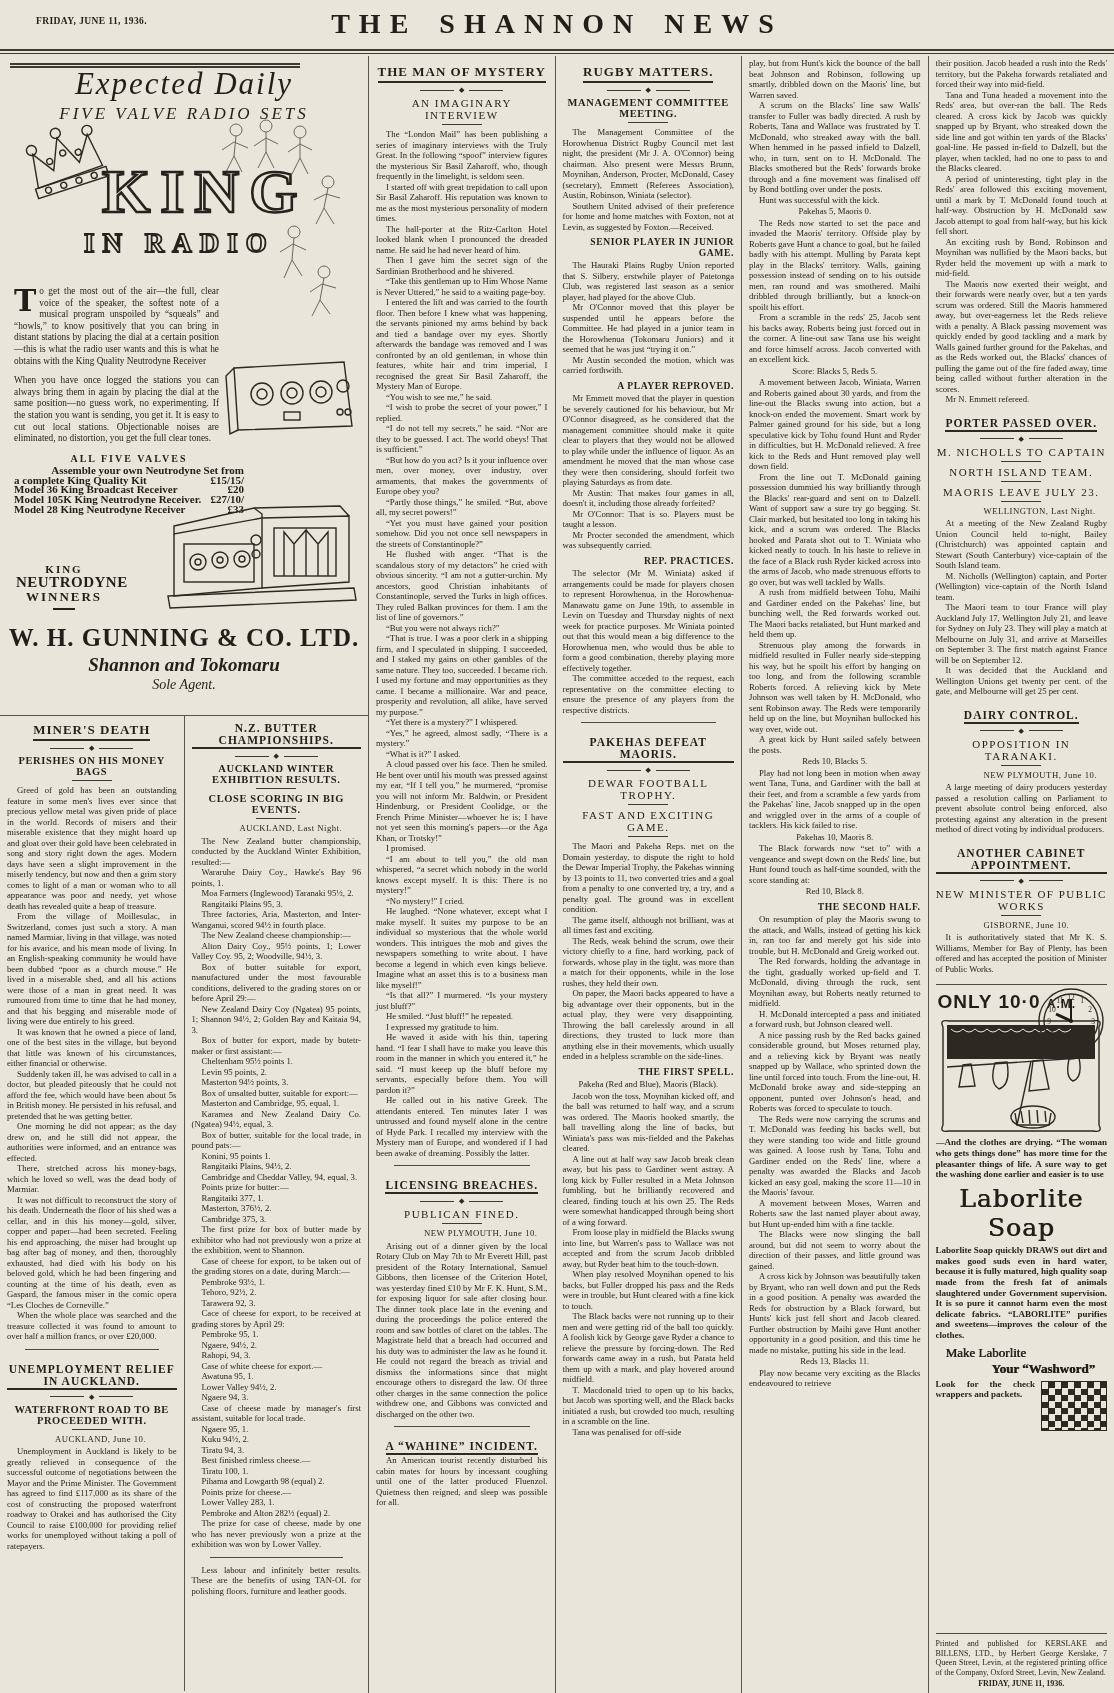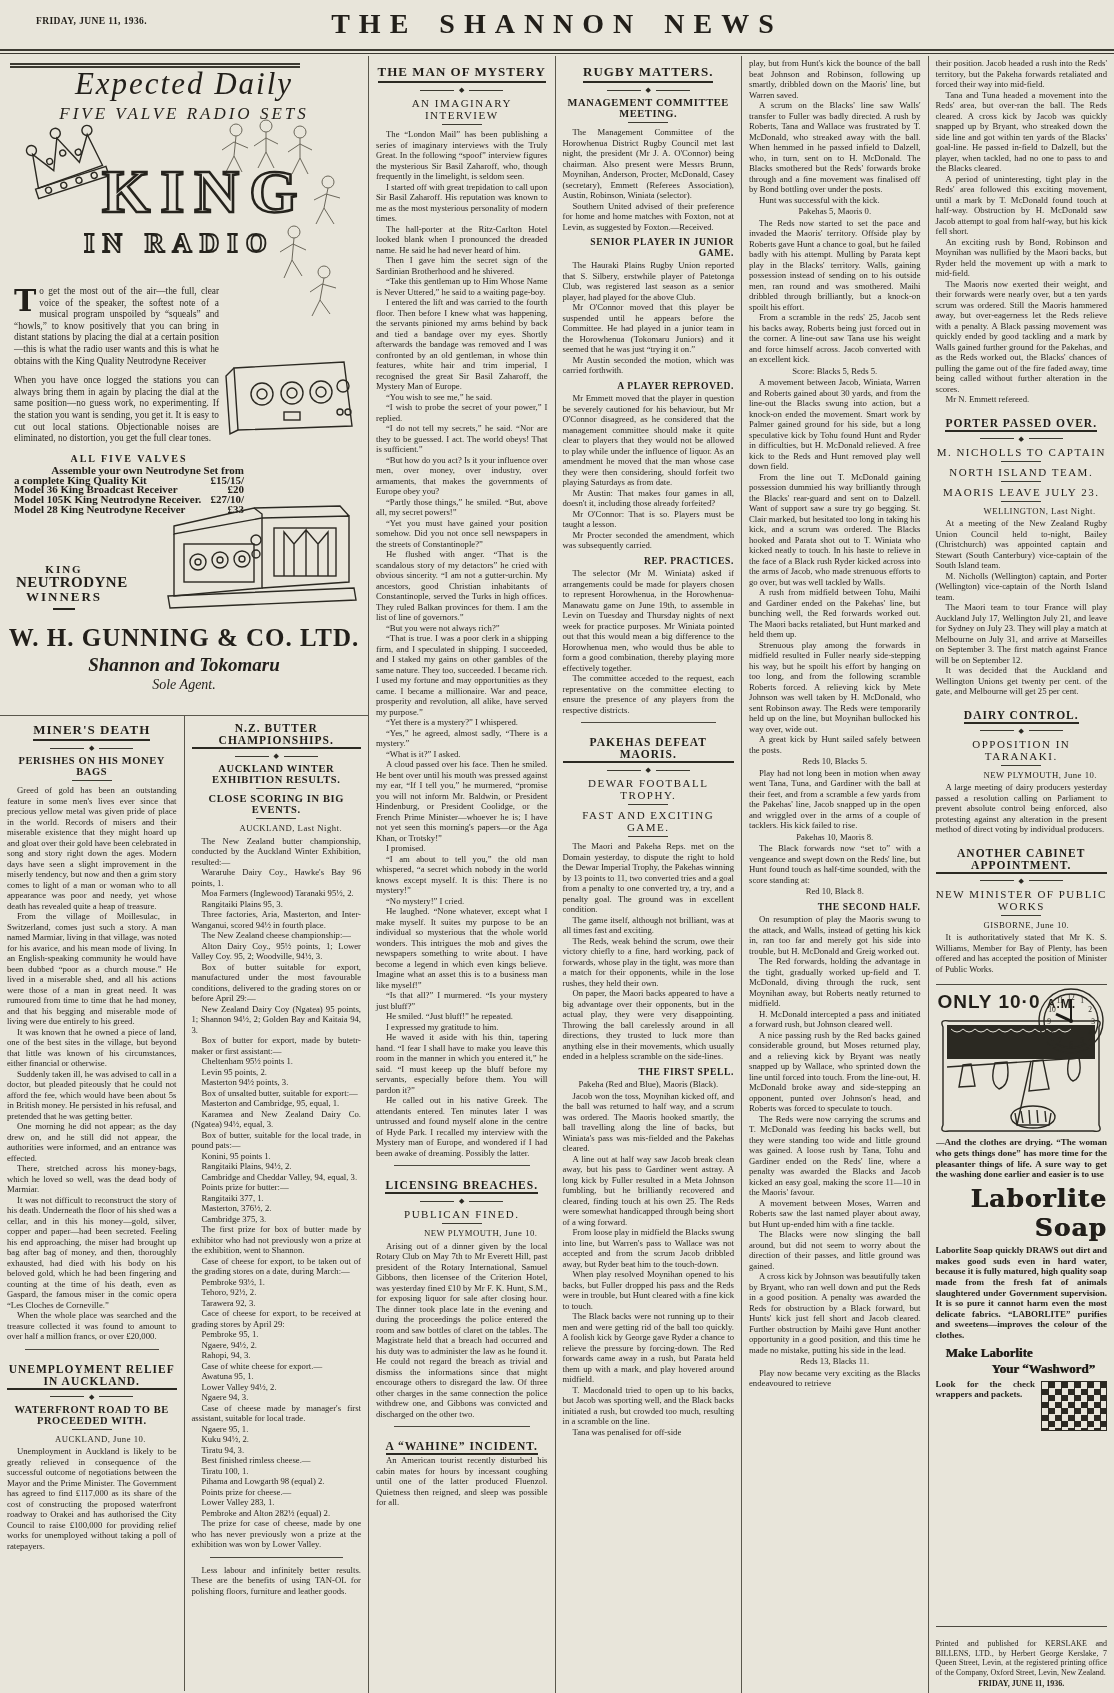--- a/index.html
+++ b/index.html
@@ -67,30 +67,30 @@
 .subcols{display:flex;height:975px}
 .subcol{flex:1;padding:0 7px;overflow:hidden}
 .subcol+.subcol{border-left:1px solid #5a574c}
 
 .soap-ad{border-top:1px solid #4c4940;margin-top:4px;padding-top:4px;position:relative;flex:1;overflow:hidden}
 .soap-head{font-family:"Liberation Sans","DejaVu Sans",sans-serif;font-size:19px;font-weight:bold;letter-spacing:1px;margin:2px 0 0 2px}
 .soap-head small{font-size:12px}
 .clock{position:absolute;right:0;top:0}
 .laundry{display:block;margin:4px auto 2px}
 .soap-lead{font-size:9px;line-height:10.8px;font-weight:bold;text-indent:0}
-.soap-brand{font-size:25px;font-weight:bold;text-align:right;margin:4px 0 3px;letter-spacing:1px;
+.soap-brand{font-size:25px;font-weight:normal;text-align:center;margin:4px 0 3px;letter-spacing:1px;
   font-family:"DejaVu Serif",serif;text-shadow:.6px 0 #221f1a}
 .soap-body{font-size:9px;line-height:10.6px;font-weight:bold;text-indent:0}
-.soap-slogan1{font-size:13px;font-weight:bold;margin:4px 0 0 10px;text-shadow:.5px 0 #221f1a}
+.soap-slogan1{font-size:13px;font-weight:normal;margin:4px 0 0 10px;text-shadow:.5px 0 #221f1a}
 .soap-slogan2{font-size:13px;font-weight:bold;margin:0 0 2px 56px;text-shadow:.5px 0 #221f1a}
 .soap-note{font-size:9px;font-weight:bold;text-indent:0}
 .checker{float:right;width:66px;height:50px;margin:2px 0 0 6px;
   background:repeating-conic-gradient(#2b2922 0% 25%,transparent 0% 50%);background-size:13px 13px;border:1px solid #2b2922}
 
-.imprint{border-top:1px solid #4c4940;padding-top:12px;margin-top:2px}
+.imprint{border-top:1px solid #4c4940;padding-top:5px;margin-top:2px}
 .imprint p{font-size:8px;line-height:9.6px;text-indent:0}
 .imprint .imp-date{text-align:center;font-weight:bold;margin-top:2px}
 svg{display:block}
 .sk{stroke:#2b2922;fill:none;stroke-width:1.4}
 .sk-l{stroke:#6b675a;fill:none;stroke-width:1}
 </style>
 </head>
 <body>
 
 <div class="page">

